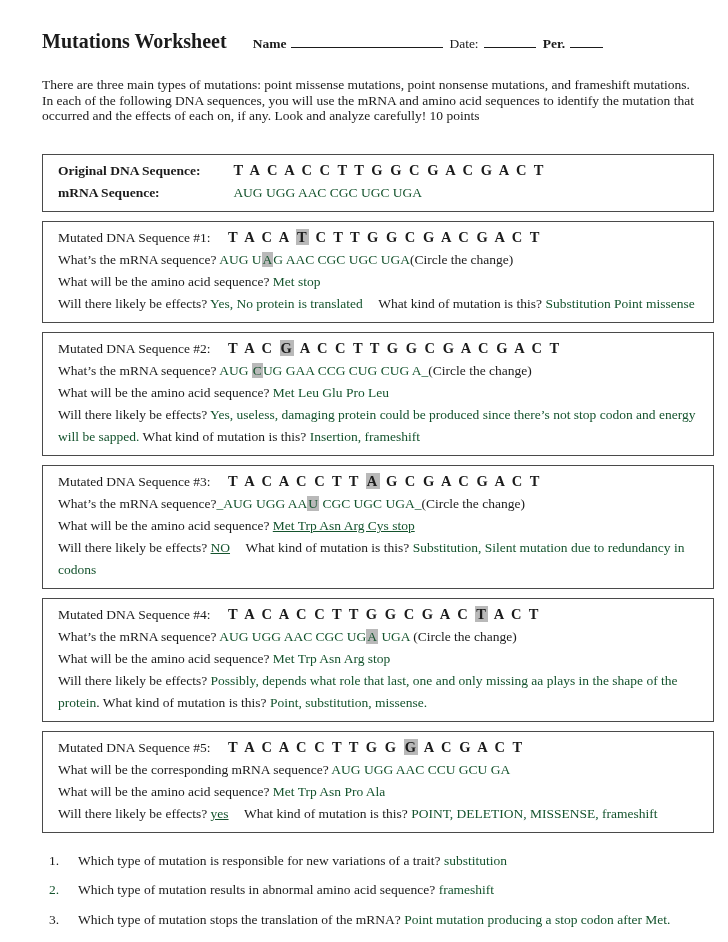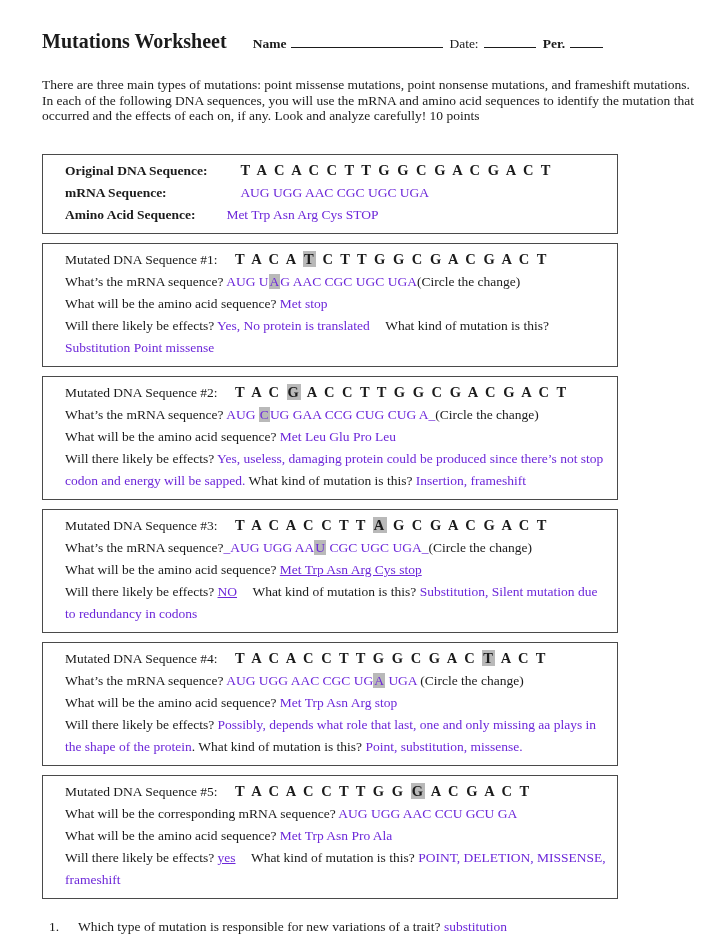--- a/index.html
+++ b/index.html
@@ -18,23 +18,23 @@
   .hdr .namelbl { font-weight: bold; margin-left: 26px; }
   .hdr .perlbl  { font-weight: bold; }
   .blank { display: inline-block; border-bottom: 1.2px solid #1b1b1b; height: 11px; }
   .blank.name { width: 152px; margin: 0 6px 0 5px; }
   .blank.date { width: 52px;  margin: 0 7px 0 5px; }
   .blank.per  { width: 33px;  margin-left: 5px; }
 
   .intro { font-size: 13.5px; line-height: 15.6px; width: 652px; margin-bottom: 30px; }
 
   
-  .box { border: 1.2px solid #4a4a4a; width: 576px; padding: 4px 10px 7px 22px; margin-bottom: 9px; font-family: Liberation Serif, serif; }
+  .box { border: 1.2px solid #4a4a4a; width: 672px; padding: 4px 10px 7px 15px; margin-bottom: 9px; font-family: Liberation Serif, serif; }
   .row { font-size: 13.5px; line-height: 22px; }
-  .red  { color: #6d28d9; margin-top: 20px; }
+  .red  { color: #14532d; }
   .u    { text-decoration: underline; }
   .gap  { margin-left: 12px; }
   .dna  { font-weight: bold; font-size: 14.5px; letter-spacing: 1.5px; word-spacing: 1px; }
   .dna-indent { margin-left: 14px; }
   .hl   { background: #b9b9b9; padding: 0 1px; }
   .collbl { display: inline-block; width: 158px; font-weight: bold; }
 
   
   .questions { margin-top: 13px; padding-left: 7px; }
   .q { display: flex; font-size: 13.5px; line-height: 29.5px; }
@@ -58,24 +58,20 @@
   <p class="intro">There are three main types of mutations: point missense mutations, point nonsense mutations, and frameshift mutations. In each of the following DNA sequences, you will use the mRNA and amino acid sequences to identify the mutation that occurred and the effects of each on, if any.  Look and analyze carefully! 10 points</p>
 
   <div class="box">
     <div class="row">
       <span class="collbl">Original DNA Sequence:</span>
       <span class="dna dna-indent">T A C A C C T T G G C G A C G A C T</span>
     </div>
     <div class="row">
       <span class="collbl">mRNA Sequence:</span>
       <span class="red dna-indent">AUG UGG AAC CGC UGC UGA</span>
-    </div>
-    <div class="row">
-      <span class="collbl">Amino Acid Sequence:</span>
-      <span class="red">Met Trp Asn Arg Cys STOP</span>
     </div>
   </div>
 
   <div class="box">
     <div class="row">
       <span>Mutated DNA Sequence #1:</span>
       <span class="dna dna-indent"><span>T A C A</span> <span class="hl">T</span> <span>C T T G G C G A C G A C T</span></span>
     </div>
     <div class="row">
       <span>What’s the mRNA sequence?</span>

